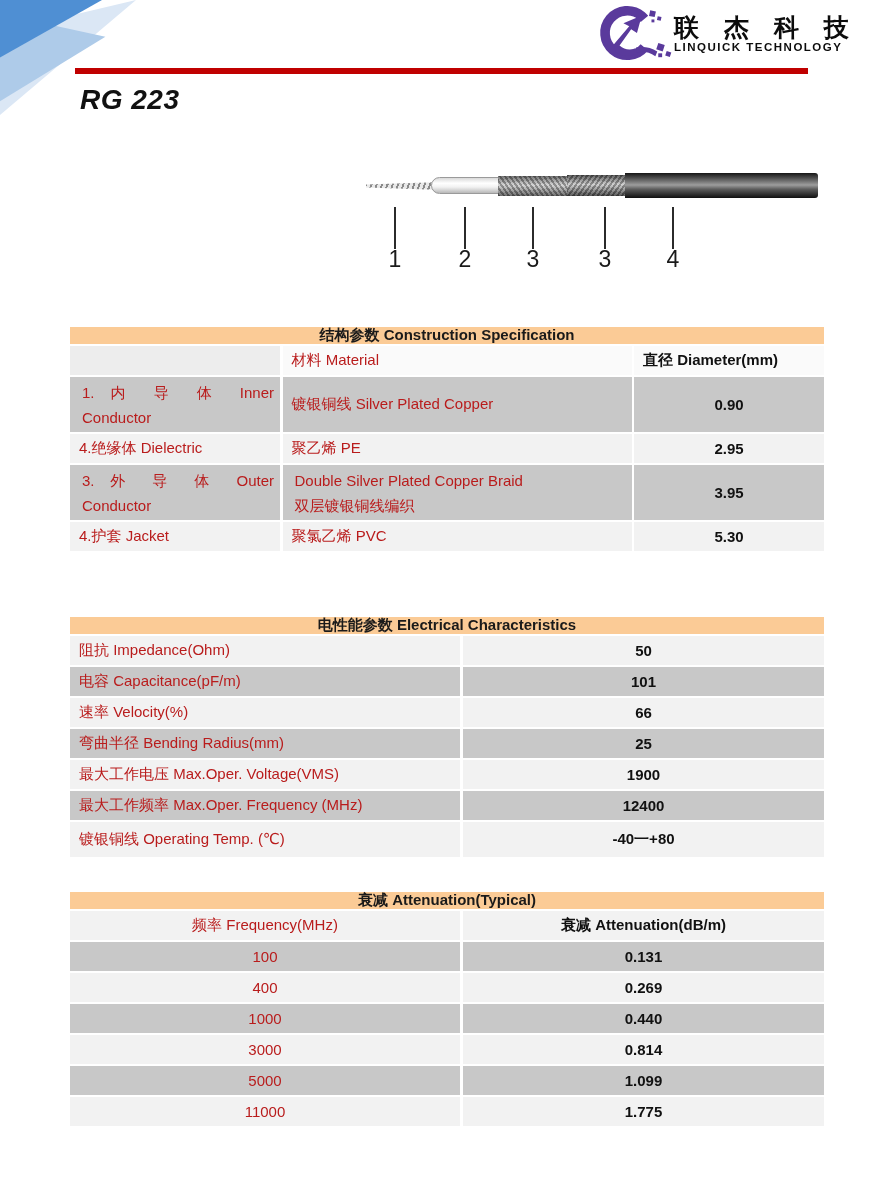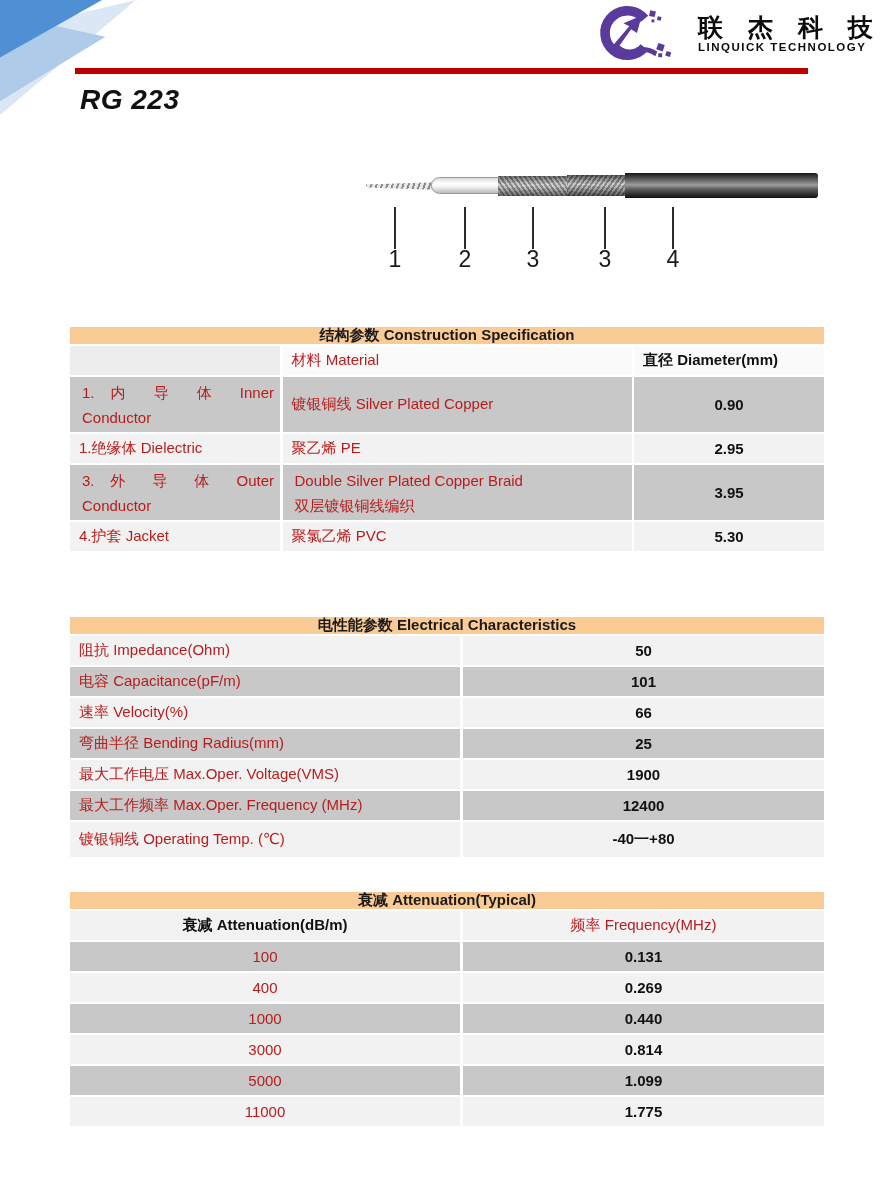--- a/index.html
+++ b/index.html
@@ -8,21 +8,21 @@
     font-family:"Liberation Sans","DejaVu Sans",sans-serif;color:#1a1a1a;
     overflow:hidden;
   }
   
   .corner{position:absolute;left:0;top:0;width:170px;height:115px;}
   .corner .tri{position:absolute;left:0;top:0;width:100%;height:100%;}
   .tri-pale {background:var(--tri_pale,#dbe7f5);clip-path:polygon(0 28%,80% 0,0 100%);}
   .tri-light{background:var(--tri_light,#aecbe9);clip-path:polygon(0 12%,62% 32%,0 88%);}
   .tri-med  {background:var(--tri_medium,#4f8fd3);clip-path:polygon(0 0,60% 0,0 50%);}
   
-  .logo-wrap{position:absolute;top:3px;left:598px;display:flex;align-items:center;gap:24px;}
+  .logo-wrap{position:absolute;top:3px;left:598px;display:flex;align-items:center;gap:0;}
   .logo-mark{width:76px;height:60px;flex:0 0 auto;}
   .company{display:flex;flex-direction:column;justify-content:center;}
   .company-cn{font-size:25px;font-weight:bold;letter-spacing:9px;color:#0c0c0c;white-space:nowrap;line-height:1.15;}
   .company-en{font-size:11.5px;font-weight:bold;letter-spacing:1.5px;color:#0c0c0c;white-space:nowrap;}
   .red-bar{position:absolute;top:68px;left:75px;width:733px;height:6px;background:var(--red_bar,#c00000);}
   .page-title{position:absolute;top:84px;left:80px;font-size:28px;font-weight:bold;color:#111;letter-spacing:0.5px;font-style:italic;}
   
   .diagram{position:absolute;left:0;top:0;width:895px;height:300px;}
   .cable-part{position:absolute;}
   .strand{
@@ -135,21 +135,21 @@
   <div class="grid3">
     <div class="cell pad h55 bg-gray twoline">
       <div class="jline">1. 内 导 体 Inner</div>
       <div>Conductor</div>
     </div>
     <div class="cell pad h55 bg-gray">镀银铜线 Silver Plated Copper</div>
     <div class="cell h55 bg-gray center bold">0.90</div>
   </div>
 
   <div class="grid3">
-    <div class="cell pad h29 bg-light">1.绝缘体 Dielectric</div>
+    <div class="cell pad h29 bg-light">4.绝缘体 Dielectric</div>
     <div class="cell pad h29 bg-light">聚乙烯 PE</div>
     <div class="cell h29 bg-light center bold">2.95</div>
   </div>
 
   <div class="grid3">
     <div class="cell pad h55 bg-gray twoline">
       <div class="jline">3. 外 导 体 Outer</div>
       <div>Conductor</div>
     </div>
     <div class="cell pad h55 bg-gray twoline">
@@ -196,22 +196,22 @@
   <div class="grid2">
     <div class="cell pad h35 bg-light">镀银铜线 Operating Temp. (℃)</div>
     <div class="cell h35 bg-light center bold">-40一+80</div>
   </div>
 </div>
 
 <div class="section" style="top:892px;">
   <div class="banner">衰减 Attenuation(Typical)</div>
 
   <div class="grid2">
+    <div class="cell h29 bg-light center">频率 Frequency(MHz)</div>
     <div class="cell h29 bg-light center bold">衰减 Attenuation(dB/m)</div>
-    <div class="cell h29 bg-light center">频率 Frequency(MHz)</div>
   </div>
 
   <div class="grid2">
     <div class="cell h29 bg-gray center">100</div>
     <div class="cell h29 bg-gray center bold">0.131</div>
   </div>
   <div class="grid2">
     <div class="cell h29 bg-light center">400</div>
     <div class="cell h29 bg-light center bold">0.269</div>
   </div>

